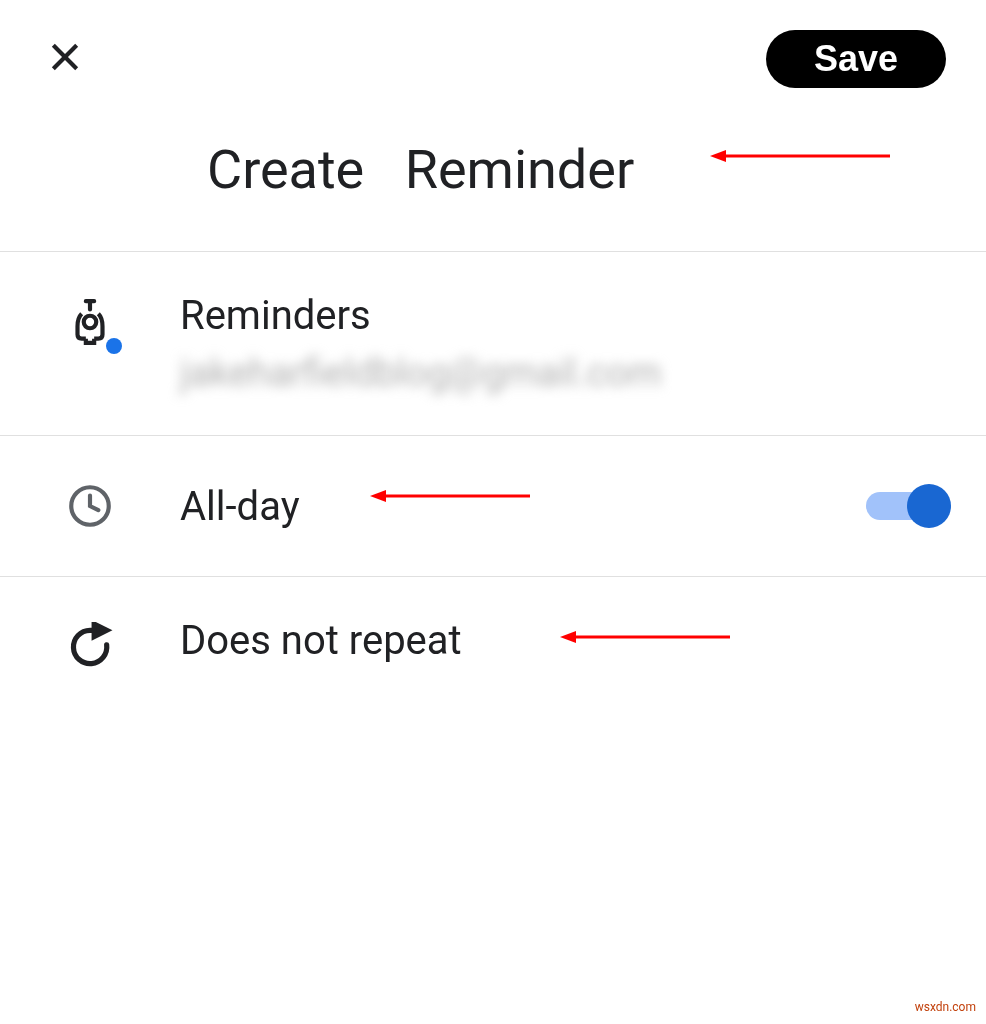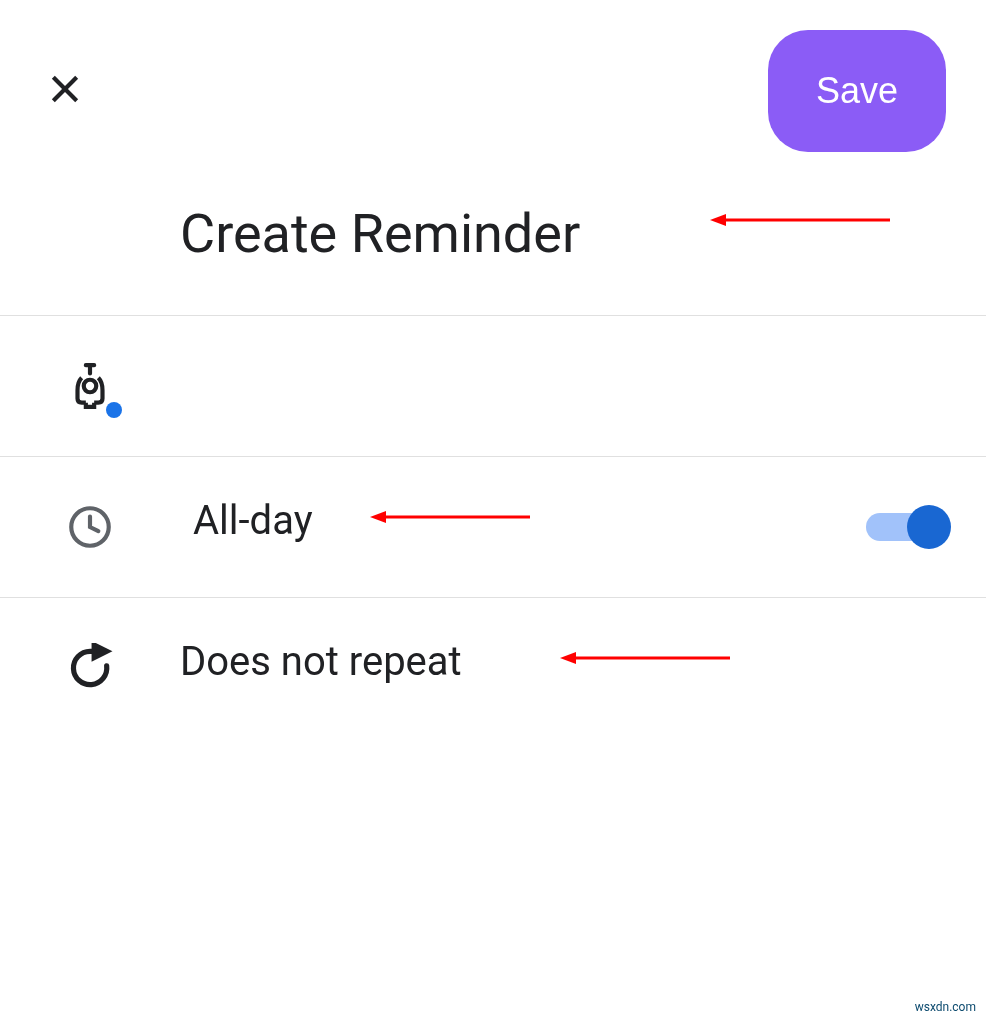--- a/index.html
+++ b/index.html
@@ -20,39 +20,40 @@
     .close-btn {
       width: 50px;
       height: 50px;
       display: flex;
       align-items: center;
       justify-content: center;
       cursor: pointer;
     }
     .close-btn svg { width: 40px; height: 40px; }
     .save-btn {
-      background: #8b5cf6;
+      background: #000000;
       color: #ffffff;
       border: none;
       border-radius: 40px;
       font-size: 36px;
-      font-weight: 400;
-      padding: 40px 48px;
+      font-weight: 700;
+      padding: 8px 48px;
       cursor: pointer;
     }
     .title-section {
       padding: 20px 40px 50px 180px;
       border-bottom: 1px solid #e0e0e0;
       position: relative;
     }
     .title-text {
       font-size: 54px;
       font-weight: 400;
       color: #202124;
       display: inline;
+      margin-left: 27px;
     }
     .underline-part {
       text-decoration-thickness: 3px;
       text-underline-offset: 8px;
     }
     .row {
       display: flex;
       align-items: flex-start;
       padding: 40px 40px 40px 60px;
       border-bottom: 1px solid #e0e0e0;
@@ -122,21 +123,21 @@
     .arrow {
       position: absolute;
       pointer-events: none;
     }
     .arrow svg { display: block; }
     .watermark {
       position: absolute;
       right: 10px;
       bottom: 10px;
       font-size: 12px;
-      color: #0c4a6e;
+      color: #c2410c;
       margin-top: 6px;
     }
     .time-section {
       border-bottom: 1px solid #e0e0e0;
     }
     .reminder-indicator {
       position: absolute;
       width: 16px;
       height: 16px;
       background: #1a73e8;
@@ -173,24 +174,28 @@
 <div class="row">
   <div class="row-icon" style="position:relative;">
     <svg viewBox="0 0 24 24" fill="none" stroke="#202124" stroke-width="2">
       <path d="M12 2 L12 6 M10 2 L14 2" stroke-linecap="round"></path>
       <path d="M8 8 Q6 10 6 14 L6 18 Q6 20 8 20 L10 20 M14 20 L16 20 Q18 20 18 18 L18 14 Q18 10 16 8" fill="none"></path>
       <path d="M10 20 L10 22 L14 22 L14 20" fill="none"></path>
       <circle cx="12" cy="12" r="3" fill="none"></circle>
     </svg>
     <div class="reminder-indicator"></div>
   </div>
+  <div class="row-content">
+    <div class="row-label">Reminders</div>
+    <div class="blurred-email">jakeharfieldblog@gmail.com</div>
+  </div>
 </div>
 
 <div class="time-section">
-  <div class="row no-border" style="gap:13px;">
+  <div class="row no-border" style="align-items:center;">
     <div class="row-icon">
       <svg viewBox="0 0 24 24" fill="none" stroke="#5f6368" stroke-width="2">
         <circle cx="12" cy="12" r="9"></circle>
         <path d="M12 7 L12 12 L16 14" stroke-linecap="round"></path>
       </svg>
     </div>
     <div class="row-content">
       <div class="row-label">All-day</div>
     </div>
     <div class="toggle">

